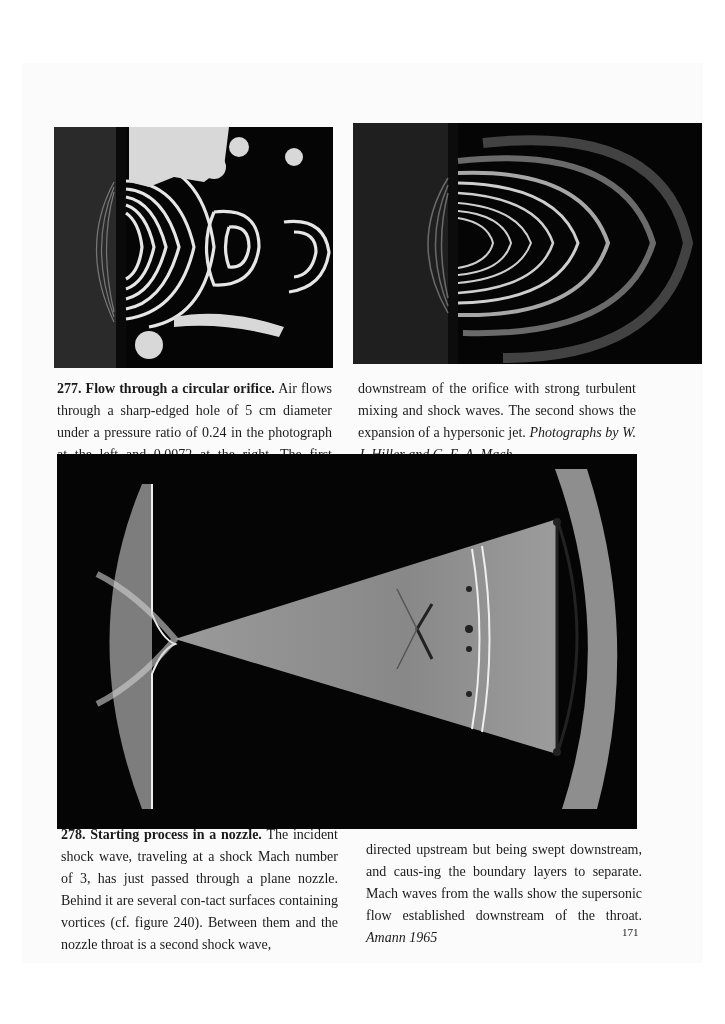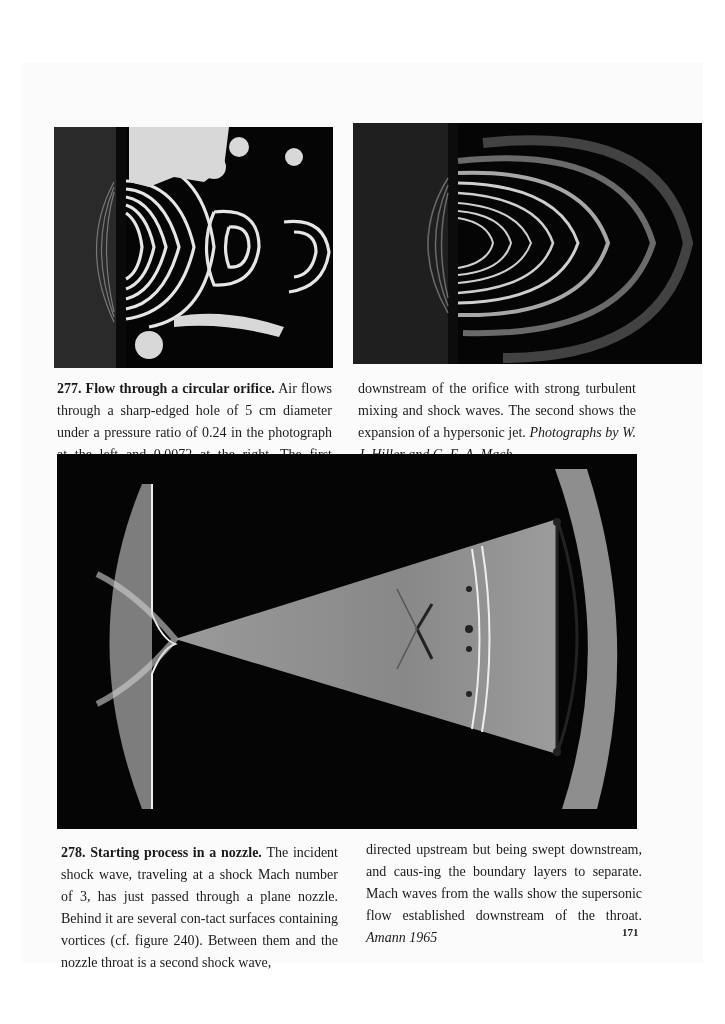--- a/index.html
+++ b/index.html
@@ -18,23 +18,23 @@
   #photo3 { left: 57px; top: 454px; width: 580px; height: 375px; }
 
   .caption {
     position: absolute; font-size: 14px; line-height: 22px; text-align: justify;
     text-align-last: left; hyphens: manual;
   }
   .caption b { font-weight: bold; }
   .caption i { font-style: italic; }
   #cap277a { left: 57px; top: 378px; width: 275px; }
   #cap277b { left: 358px; top: 378px; width: 278px; }
-  #cap278a { left: 61px; top: 842px; width: 277px; }
+  #cap278a { left: 61px; top: 824px; width: 277px; }
   #cap278b { left: 366px; top: 839px; width: 276px; }
-  .folio { position: absolute; left: 622px; top: 926px; font-size: 11px; font-weight: bold; }
+  .folio { position: absolute; left: 622px; top: 926px; font-size: 11px; }
 </style>
 </head>
 <body>
 
 <div class="page"></div>
 
 <div class="photo" id="photo1">
   <svg viewBox="0 0 279 241" preserveAspectRatio="none">
     <defs>
       <radialGradient id="g1" cx="0.25" cy="0.55" r="0.6">

